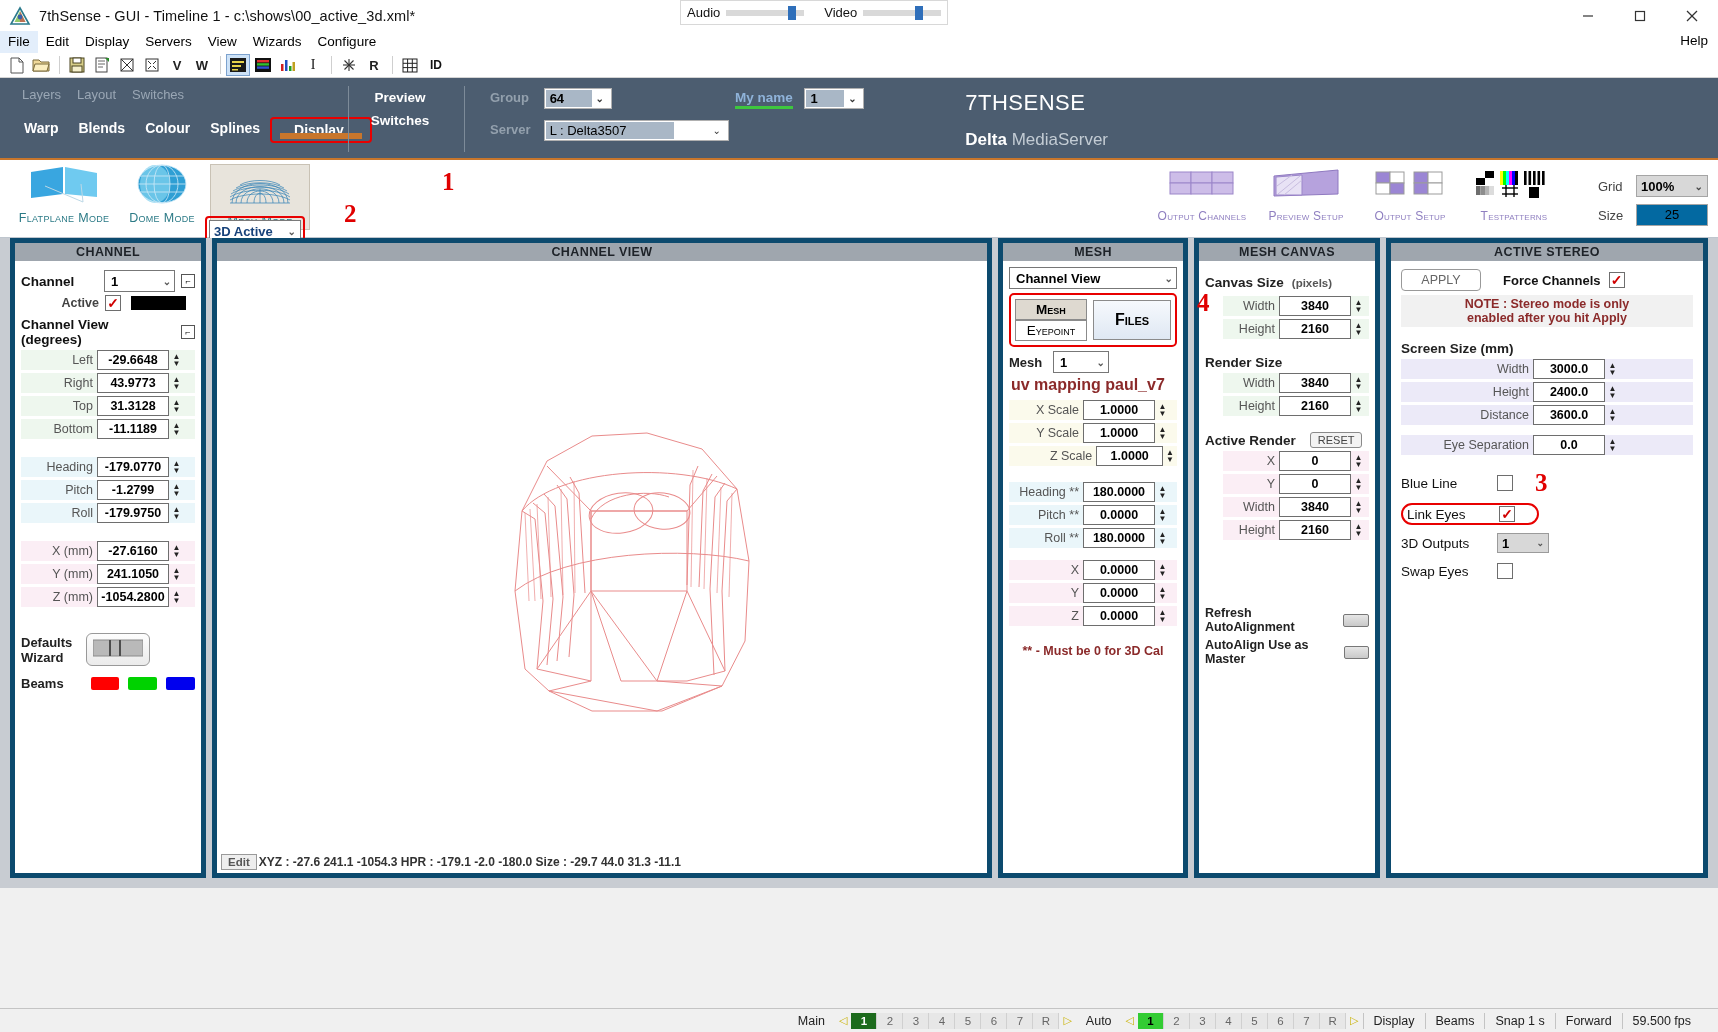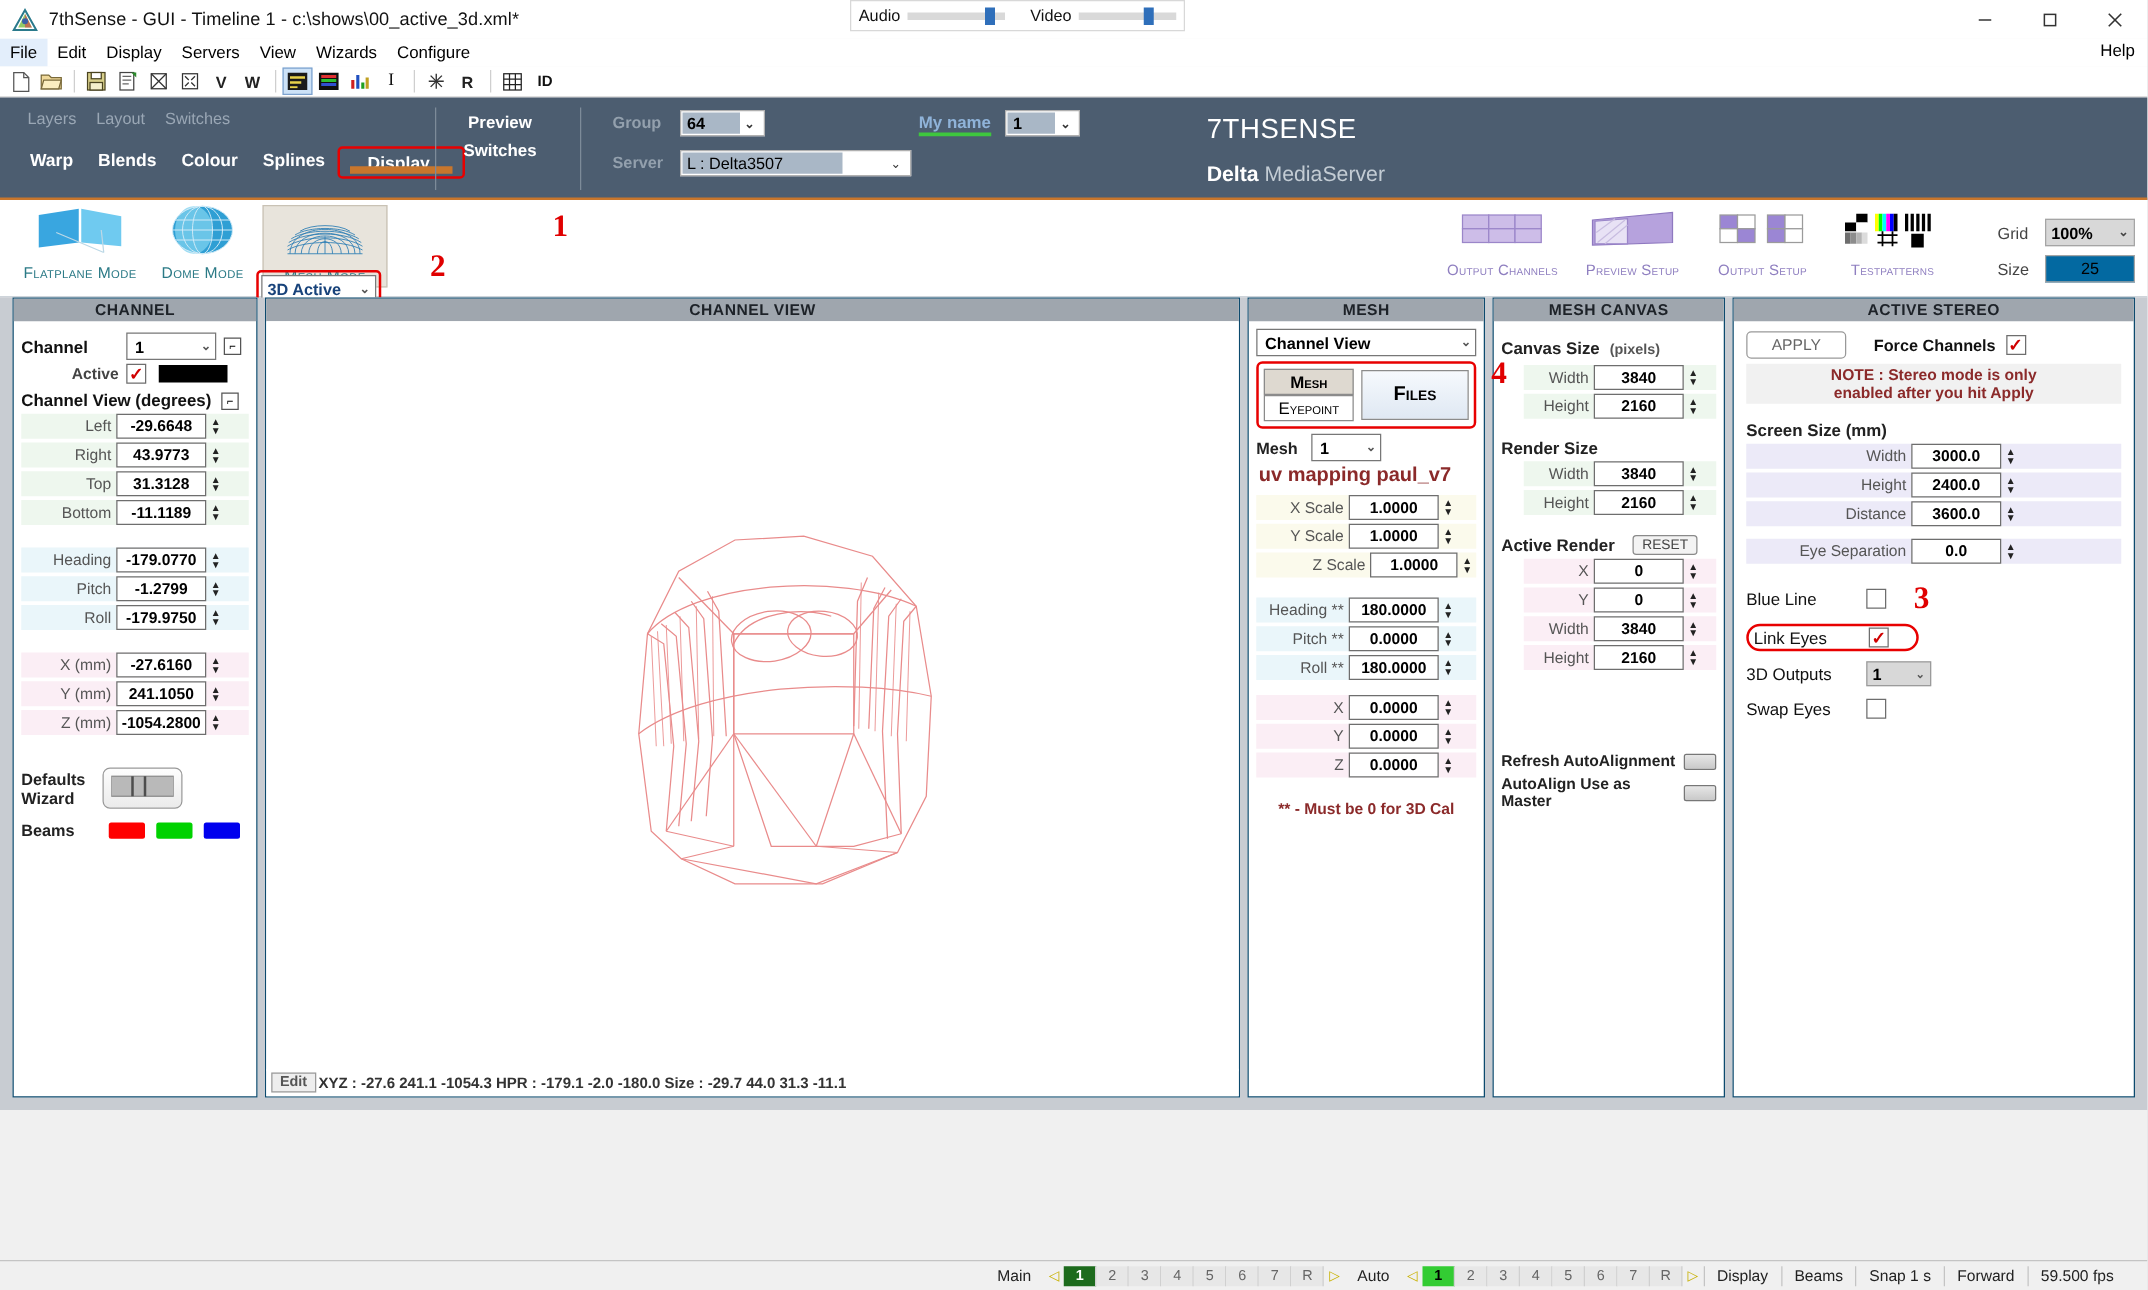--- a/index.html
+++ b/index.html
@@ -88,21 +88,21 @@
   .rt { width:104px; text-align:center; }
   .rt .cap { font-size:12px; color:#8f7fc0; font-variant:small-caps; letter-spacing:0.2px; margin-top:2px;}
   .gridbox { position:absolute; right:10px; top:12px; font-size:13px; }
   .gridbox .row { display:flex; align-items:center; margin-bottom:7px; }
   .gridbox .lab { width:38px; color:#444; }
   .gridsel { width:72px; height:22px; background:#d8d8d8; border:1px solid #a5a5a5; display:flex; align-items:center; justify-content:space-between; padding:0 4px; font-weight:bold;}
   .sizeinp { width:72px; height:22px; background:#0369a1; border:1px solid #a5a5a5; text-align:center; font-weight:normal; line-height:20px;}
 
   
   .panels { position:relative; height:650px; background:#c8ccd2; }
-  .panel { position:absolute; top:0; background:#fff; border:1px solid #0c4a6e; }
+  .panel { position:absolute; top:0; background:#fff; border:5px solid #0c4a6e; }
   .panel-hd { height:18px; background:#9fa6ae; color:#1d2228; font-size:12.5px; font-weight:bold; text-align:center; line-height:18px; letter-spacing:0.4px;}
 
   
   .chan { left:10px; width:196px; height:640px; }
   .row { display:flex; align-items:center; margin:3px 0; }
   .lbl-r { text-align:right; color:#555; font-size:12.5px; font-weight:normal; padding-right:4px; }
   .num {
     width:72px; height:20px; border:1px solid #6e6e6e; background:#fff; text-align:center;
     font-size:12.5px; font-weight:bold; color:#000; line-height:18px; overflow:hidden; white-space:nowrap;
   }

